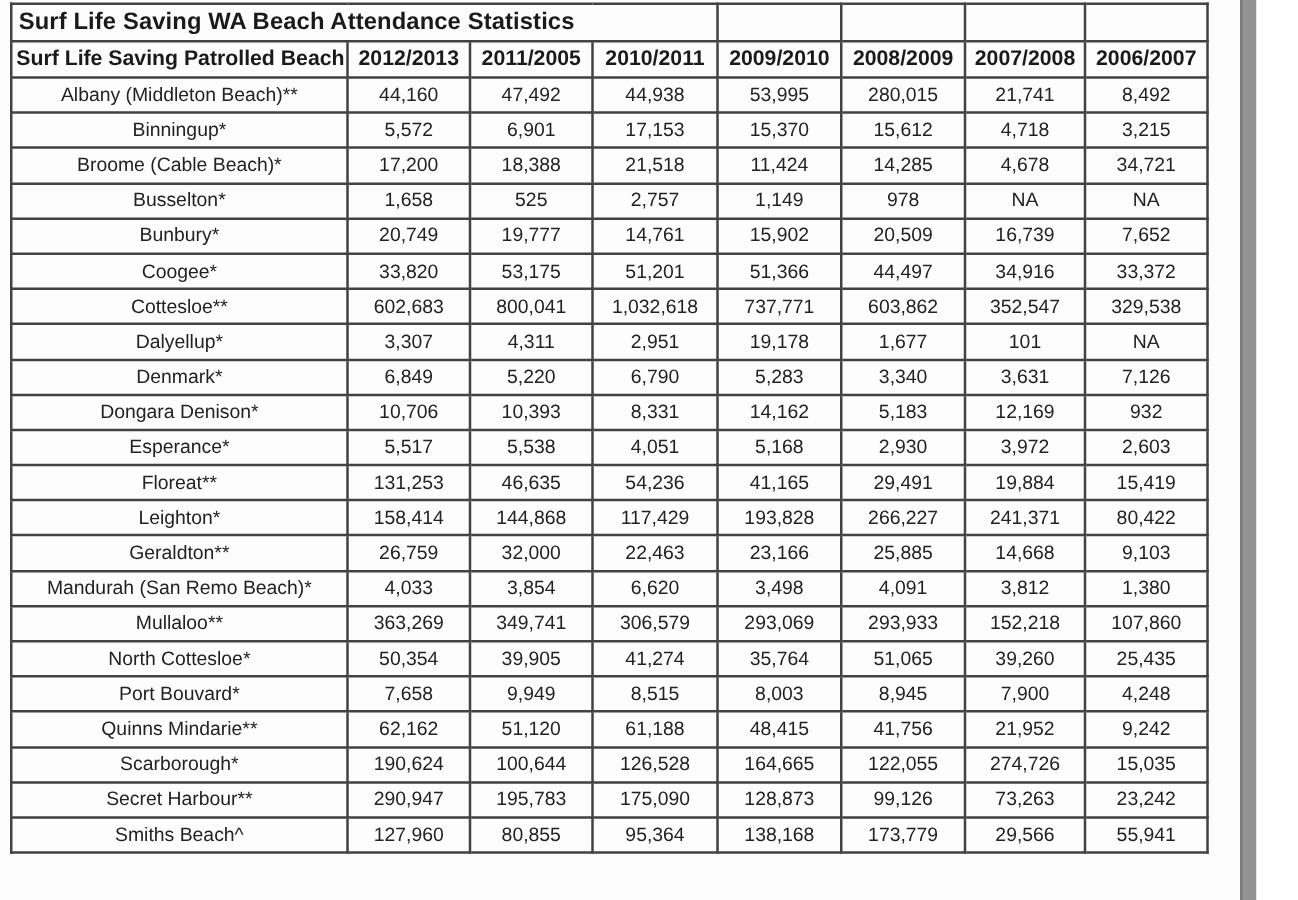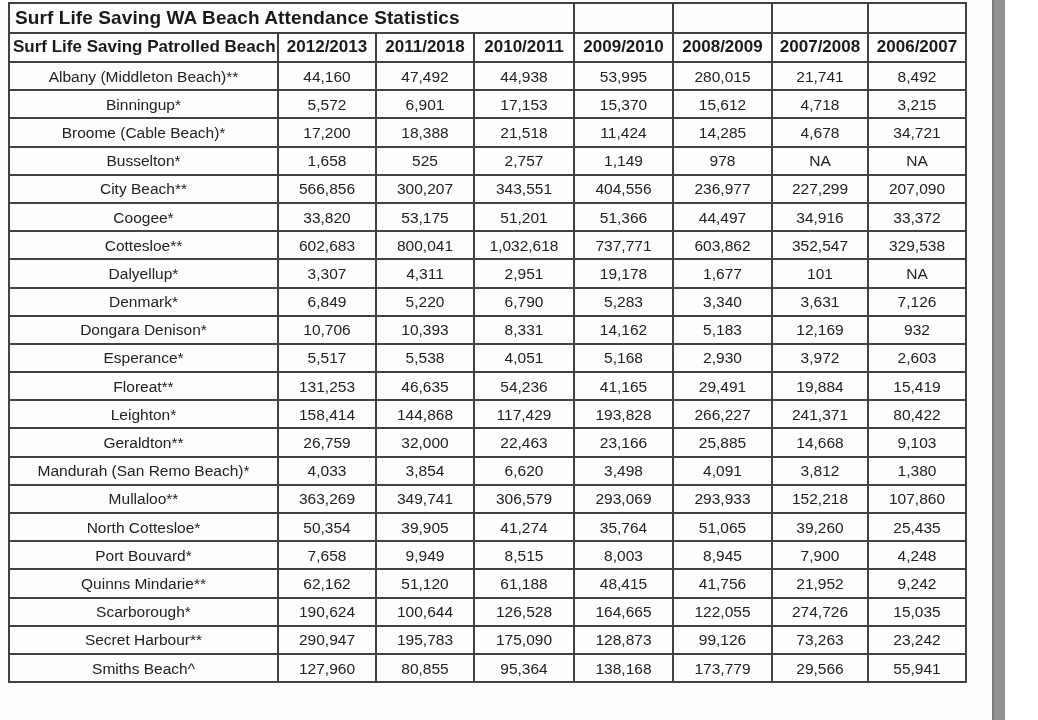--- a/index.html
+++ b/index.html
@@ -79,21 +79,21 @@
       <tr class="title-row">
         <td colspan="4">Surf Life Saving WA Beach Attendance Statistics</td>
         <td></td>
         <td></td>
         <td></td>
         <td></td>
       </tr>
       <tr class="header-row">
         <th>Surf Life Saving Patrolled Beach</th>
         <th>2012/2013</th>
-        <th>2011/2018</th>
+        <th>2011/2005</th>
         <th>2010/2011</th>
         <th>2009/2010</th>
         <th>2008/2009</th>
         <th>2007/2008</th>
         <th>2006/2007</th>
       </tr>
     <tr class="data-row">
           <td>Albany (Middleton Beach)**</td>
           <td>44,160</td>
           <td>47,492</td>
@@ -127,28 +127,28 @@
           <td>Busselton*</td>
           <td>1,658</td>
           <td>525</td>
           <td>2,757</td>
           <td>1,149</td>
           <td>978</td>
           <td>NA</td>
           <td>NA</td>
         </tr>
         <tr class="data-row">
-          <td>City Beach**</td>
-          <td>566,856</td>
-          <td>300,207</td>
-          <td>343,551</td>
-          <td>404,556</td>
-          <td>236,977</td>
-          <td>227,299</td>
-          <td>207,090</td>
+          <td>Bunbury*</td>
+          <td>20,749</td>
+          <td>19,777</td>
+          <td>14,761</td>
+          <td>15,902</td>
+          <td>20,509</td>
+          <td>16,739</td>
+          <td>7,652</td>
         </tr>
         <tr class="data-row">
           <td>Coogee*</td>
           <td>33,820</td>
           <td>53,175</td>
           <td>51,201</td>
           <td>51,366</td>
           <td>44,497</td>
           <td>34,916</td>
           <td>33,372</td>

